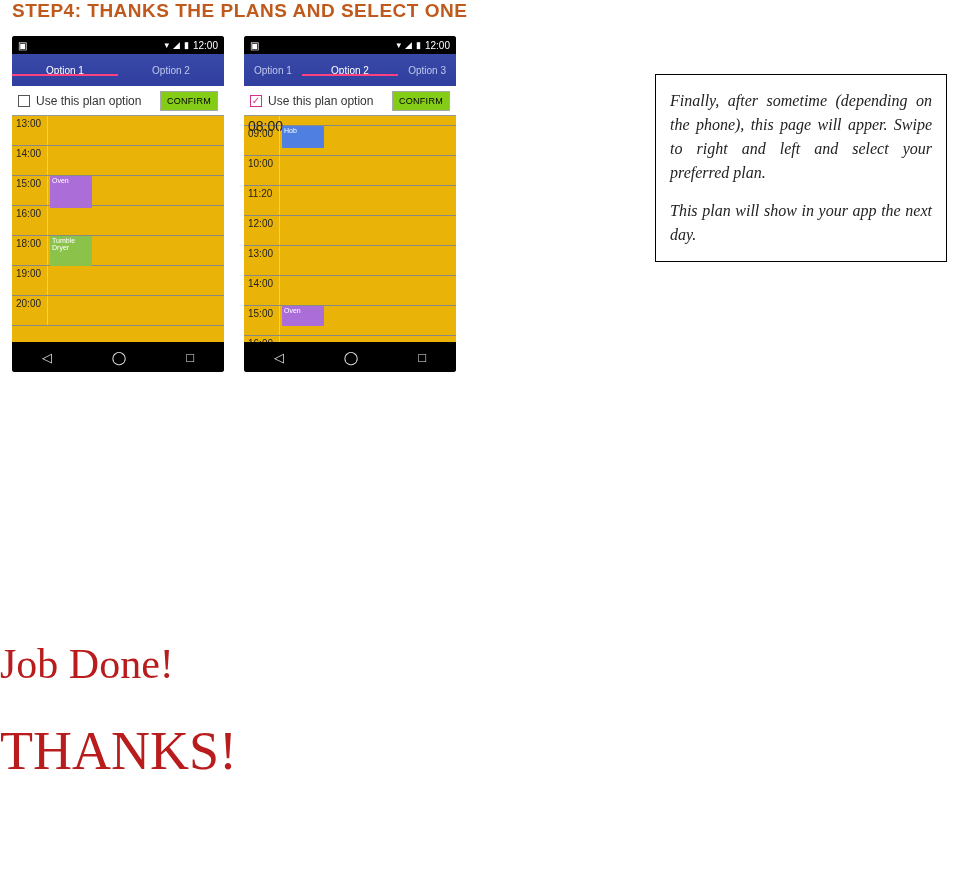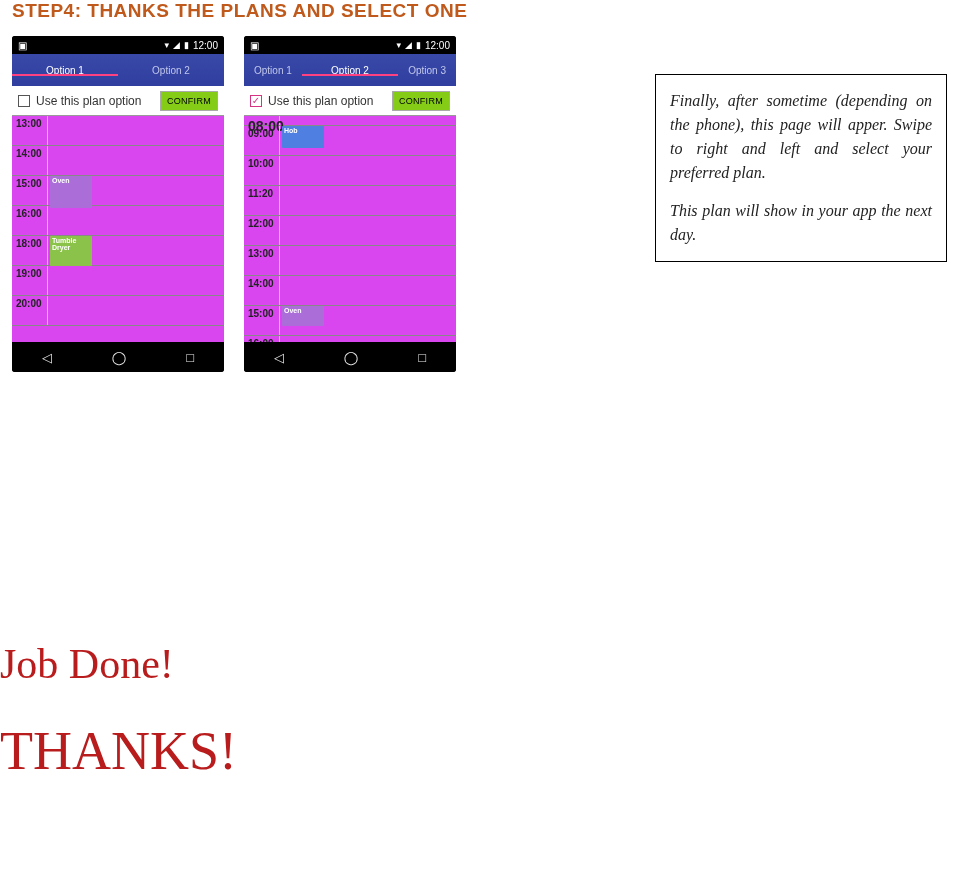--- a/index.html
+++ b/index.html
@@ -103,24 +103,23 @@
   }
   .confirm-btn {
     background: #84cc16;
     border: 1px solid #aaa;
     font-size: 9px;
     padding: 4px 6px;
     letter-spacing: 0.3px;
   }
   .schedule {
     flex: 1;
-    background: #d946ef;
+    background: #eab308;
     position: relative;
     overflow: hidden;
-    font-weight: bold;
   }
   .hour-row {
     height: 30px;
     border-bottom: 1px solid #888;
     display: flex;
     align-items: flex-start;
   }
   .hour-label {
     width: 36px;
     font-size: 10px;

